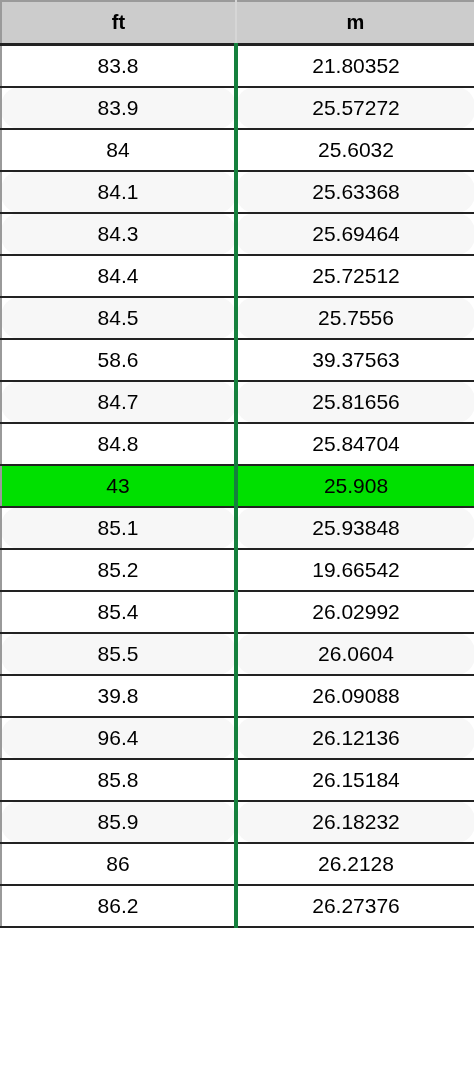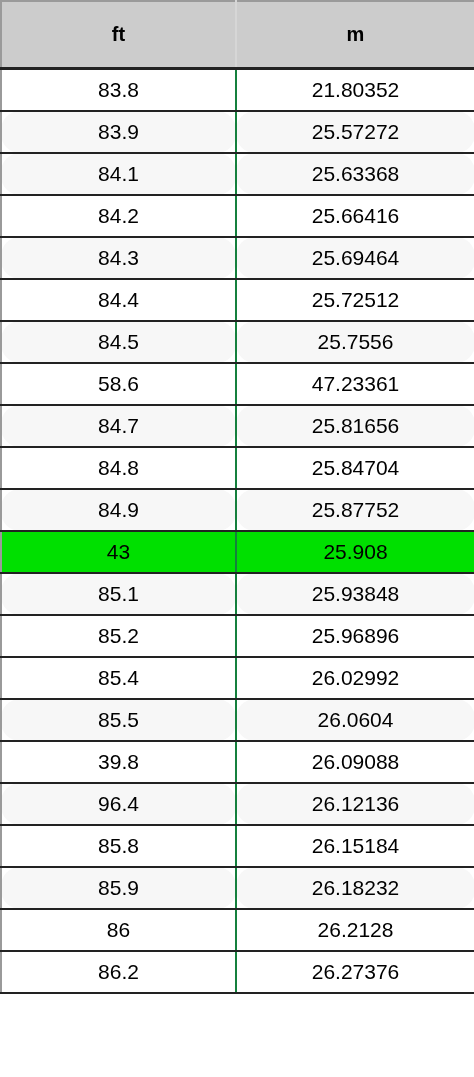--- a/index.html
+++ b/index.html
@@ -26,21 +26,21 @@
   .conv-table col.c-ft { width: 235px; }
   .conv-table col.c-m  { width: 239px; }
 
   .conv-table thead th {
     background: #cccccc;
     color: #000000;
     font-size: 20px;
     font-weight: bold;
     height: 41px;
     line-height: 41px;
-    padding: 12px;
+    padding: 0;
     text-align: center;
     vertical-align: middle;
     border-bottom: 3px solid #222222;
   }
   .conv-table thead th.th-ft {
     border-right: 2px solid #d6d6d6;
   }
 
   .conv-table tbody td {
     height: 40px;
@@ -48,21 +48,21 @@
     padding: 0;
     font-size: 21px;
     color: #000000;
     text-align: center;
     vertical-align: middle;
     border-bottom: 2px solid #222222;
     white-space: nowrap;
     overflow: hidden;
   }
   .conv-table tbody td.cell-ft {
-    border-right: 2px solid #15803d;
+    border-right: 4px solid #15803d;
   }
 
   tbody tr.row-odd  td { background: #ffffff; }
   tbody tr.row-even td { background: #f7f7f7; border-radius: 19px; }
   tbody tr.row-highlight td {
     background: #00e000;
   }
 </style>
 </head>
 <body>
@@ -80,67 +80,63 @@
   </thead>
   <tbody id="table-body">
       <tr class="row-odd">
         <td class="cell-ft">83.8</td>
         <td class="cell-m">21.80352</td>
       </tr>
       <tr class="row-even">
         <td class="cell-ft">83.9</td>
         <td class="cell-m">25.57272</td>
       </tr>
+      <tr class="row-odd">
+        <td class="cell-ft">84</td>
+        <td class="cell-m">25.6032</td>
+      </tr>
       <tr class="row-even">
         <td class="cell-ft">84.1</td>
         <td class="cell-m">25.63368</td>
-      </tr>
-      <tr class="row-odd">
-        <td class="cell-ft">84.2</td>
-        <td class="cell-m">25.66416</td>
       </tr>
       <tr class="row-even">
         <td class="cell-ft">84.3</td>
         <td class="cell-m">25.69464</td>
       </tr>
       <tr class="row-odd">
         <td class="cell-ft">84.4</td>
         <td class="cell-m">25.72512</td>
       </tr>
       <tr class="row-even">
         <td class="cell-ft">84.5</td>
         <td class="cell-m">25.7556</td>
       </tr>
       <tr class="row-odd">
         <td class="cell-ft">58.6</td>
-        <td class="cell-m">47.23361</td>
+        <td class="cell-m">39.37563</td>
       </tr>
       <tr class="row-even">
         <td class="cell-ft">84.7</td>
         <td class="cell-m">25.81656</td>
       </tr>
       <tr class="row-odd">
         <td class="cell-ft">84.8</td>
         <td class="cell-m">25.84704</td>
-      </tr>
-      <tr class="row-even">
-        <td class="cell-ft">84.9</td>
-        <td class="cell-m">25.87752</td>
       </tr>
       <tr class="row-highlight">
         <td class="cell-ft">43</td>
         <td class="cell-m">25.908</td>
       </tr>
       <tr class="row-even">
         <td class="cell-ft">85.1</td>
         <td class="cell-m">25.93848</td>
       </tr>
       <tr class="row-odd">
         <td class="cell-ft">85.2</td>
-        <td class="cell-m">25.96896</td>
+        <td class="cell-m">19.66542</td>
       </tr>
       <tr class="row-odd">
         <td class="cell-ft">85.4</td>
         <td class="cell-m">26.02992</td>
       </tr>
       <tr class="row-even">
         <td class="cell-ft">85.5</td>
         <td class="cell-m">26.0604</td>
       </tr>
       <tr class="row-odd">

